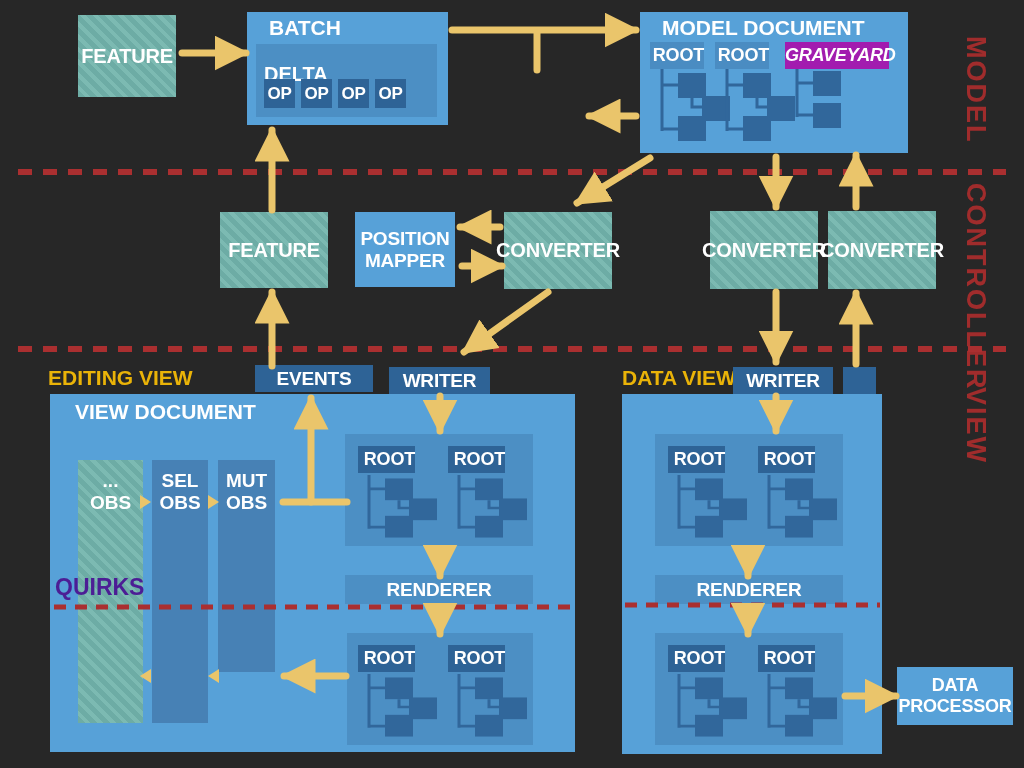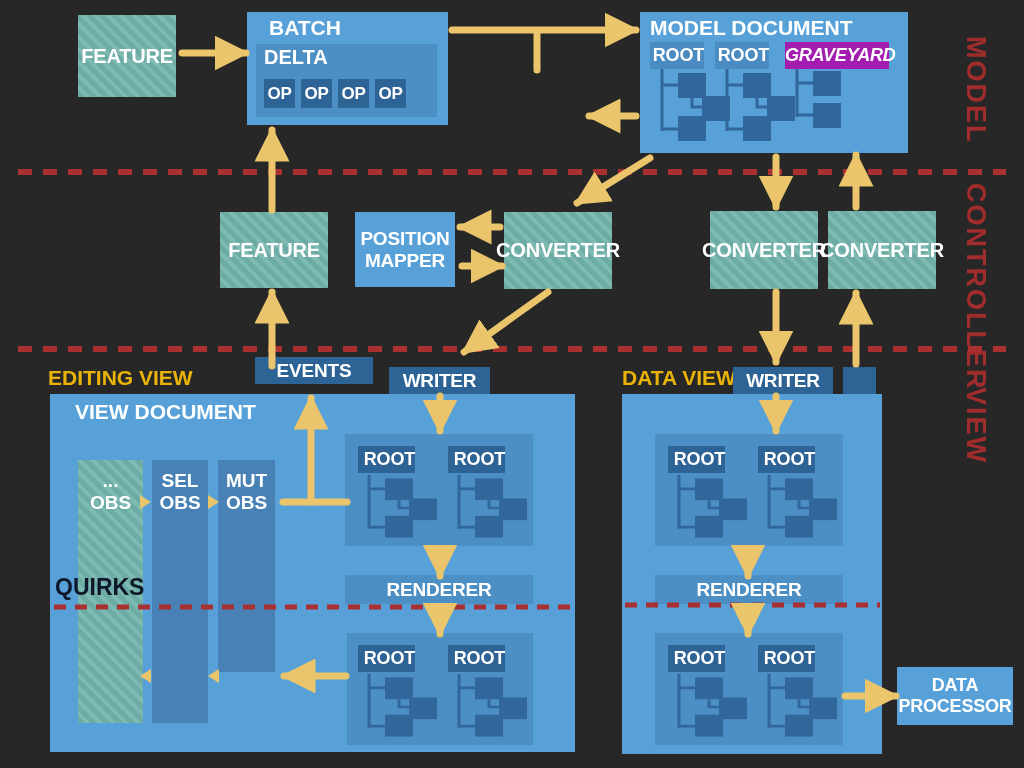--- a/index.html
+++ b/index.html
@@ -15,51 +15,51 @@
   .teal { background:repeating-linear-gradient(45deg,#6DACA5 0px,#6DACA5 5px,#7CBAB2 5px,#7CBAB2 9px);justify-content:center; }
   .hd { color:#fff; font-weight:bold; font-size:21px; padding:5px 10px; }
   .opbox { width:31px; height:29px; line-height:29px; text-align:center; font-size:17px; }
   .roothd { height:27px; line-height:27px; text-align:right; font-size:18px; }
   .obs-col { color:#fff; font-weight:bold; font-size:19px; text-align:center; padding-top:10px; line-height:1.15; }
   .tree path { stroke:#31679B; stroke-width:3; fill:none; }
   .tree rect { fill:#31679B; }
   .vlabel { position:absolute; writing-mode:vertical-rl; color:#A02C2C; font-weight:bold;
             font-size:27px; letter-spacing:2px; }
   .title { position:absolute; color:#eab308; font-weight:bold; font-size:21px; }
-  .quirks { position:absolute; color:#0f172a; font-weight:bold; font-size:23px; z-index:4; }
+  .quirks { position:absolute; color:#4c1d95; font-weight:bold; font-size:23px; z-index:4; }
   svg.overlay { position:absolute; left:0; top:0; z-index:6; pointer-events:none; }
   .ar { stroke:#EAC56B; stroke-width:7; stroke-linecap:round; fill:none; }
   .chev { fill:#EAC56B; }
   .dash { stroke:#AA2F30; fill:none; }
 </style>
 </head>
 <body>
 
 <div class="stage">
 
   <div class="abs teal ctr lbl" style="left:78px;top:15px;width:98px;height:82px;font-size:20px;">
     <span>FEATURE</span>
   </div>
 
   <div class="abs lightblue" style="left:247px;top:12px;width:201px;height:113px;">
     <div class="hd" style="padding:4px 22px;">BATCH</div>
     <div class="abs medblue" style="left:9px;top:32px;width:181px;height:73px;">
-      <div class="hd" style="padding:2px 8px;font-size:20px;">DELTA</div>
+      <div class="hd" style="padding:19px 8px;font-size:20px;">DELTA</div>
       <div class="abs" style="left:8px;top:35px;display:flex;gap:6px;">
         <div class="darkblue lbl opbox">OP</div>
         <div class="darkblue lbl opbox">OP</div>
         <div class="darkblue lbl opbox">OP</div>
         <div class="darkblue lbl opbox">OP</div>
       </div>
     </div>
   </div>
 
 
   <div class="abs lightblue" style="left:640px;top:12px;width:268px;height:141px;">
-    <div class="hd" style="padding:4px 10px;">MODEL DOCUMENT</div>
+    <div class="hd" style="padding:4px 22px;">MODEL DOCUMENT</div>
     <div class="abs lbl roothd" style="left:10px;top:30px;width:54px;background:#4A8CC2;">ROOT</div>
     <div class="abs lbl roothd" style="left:75px;top:30px;width:54px;background:#4A8CC2;">ROOT</div>
     <div class="abs lbl roothd" style="left:145px;top:30px;width:104px;background:#a21caf;font-style:italic;">GRAVEYARD</div>
     <svg class="tree abs" style="left:12px;top:57px;" width="80" height="76" viewBox="0 0 80 76">
       <path d="M10,0 V62 M10,16 H26 M10,60 H26 M40,29 V38 H50"></path>
       <rect x="26" y="4" width="28" height="25"></rect>
         <rect x="50" y="27" width="28" height="25"></rect>
         <rect x="26" y="47" width="28" height="25"></rect>
     </svg>
     <svg class="tree abs" style="left:77px;top:57px;" width="80" height="76" viewBox="0 0 80 76">
@@ -90,21 +90,21 @@
   <div class="abs teal ctr lbl" style="left:710px;top:211px;width:108px;height:78px;font-size:20px;">
     <span>CONVERTER</span>
   </div>
 
   <div class="abs teal ctr lbl" style="left:828px;top:211px;width:108px;height:78px;font-size:20px;">
     <span>CONVERTER</span>
   </div>
 
   <div class="title" style="left:48px;top:366px;">EDITING VIEW</div>
 
-  <div class="abs darkblue ctr lbl" style="left:255px;top:357px;width:118px;height:27px;font-size:19px;">
+  <div class="abs darkblue ctr lbl" style="left:255px;top:365px;width:118px;height:27px;font-size:19px;">
     <span>EVENTS</span>
   </div>
   <div class="abs darkblue ctr lbl" style="left:389px;top:367px;width:101px;height:27px;font-size:19px;">
     <span>WRITER</span>
   </div>
 
   <div class="abs lightblue" style="left:50px;top:394px;width:525px;height:358px;">
     <div class="hd" style="padding:6px 25px;">VIEW DOCUMENT</div>
 
     <div class="abs teal obs-col" style="left:28px;top:66px;width:65px;height:263px;">

